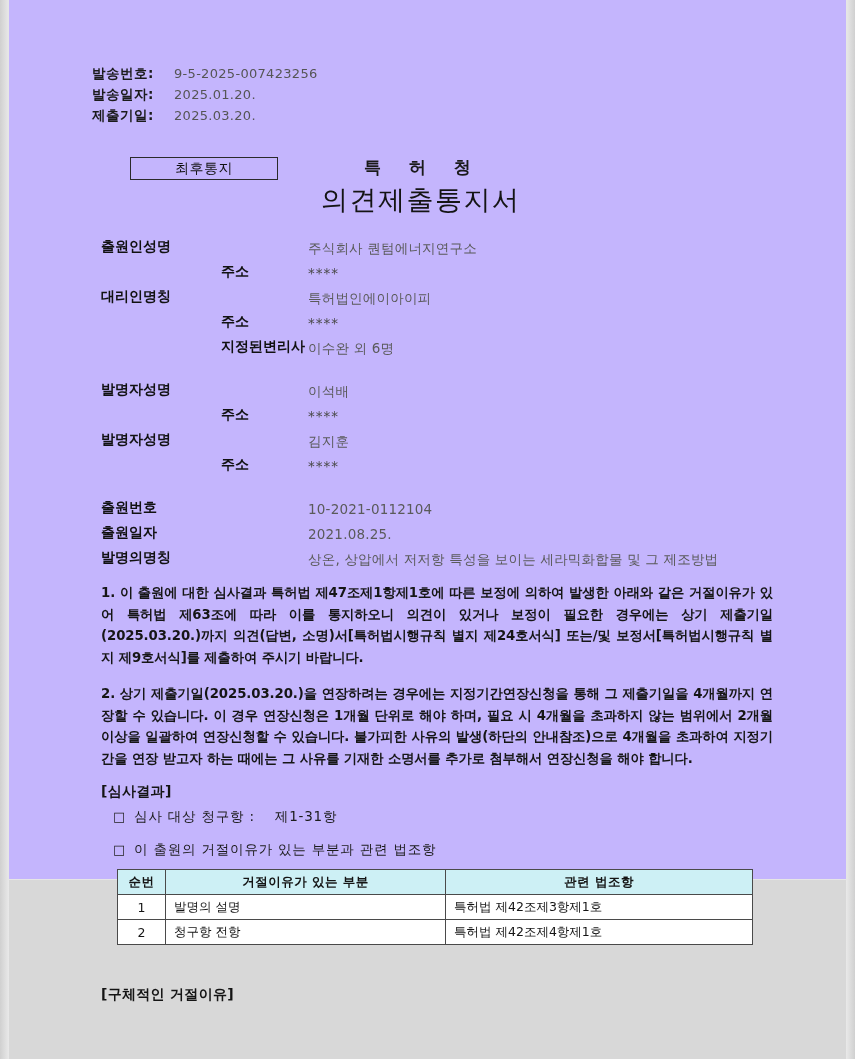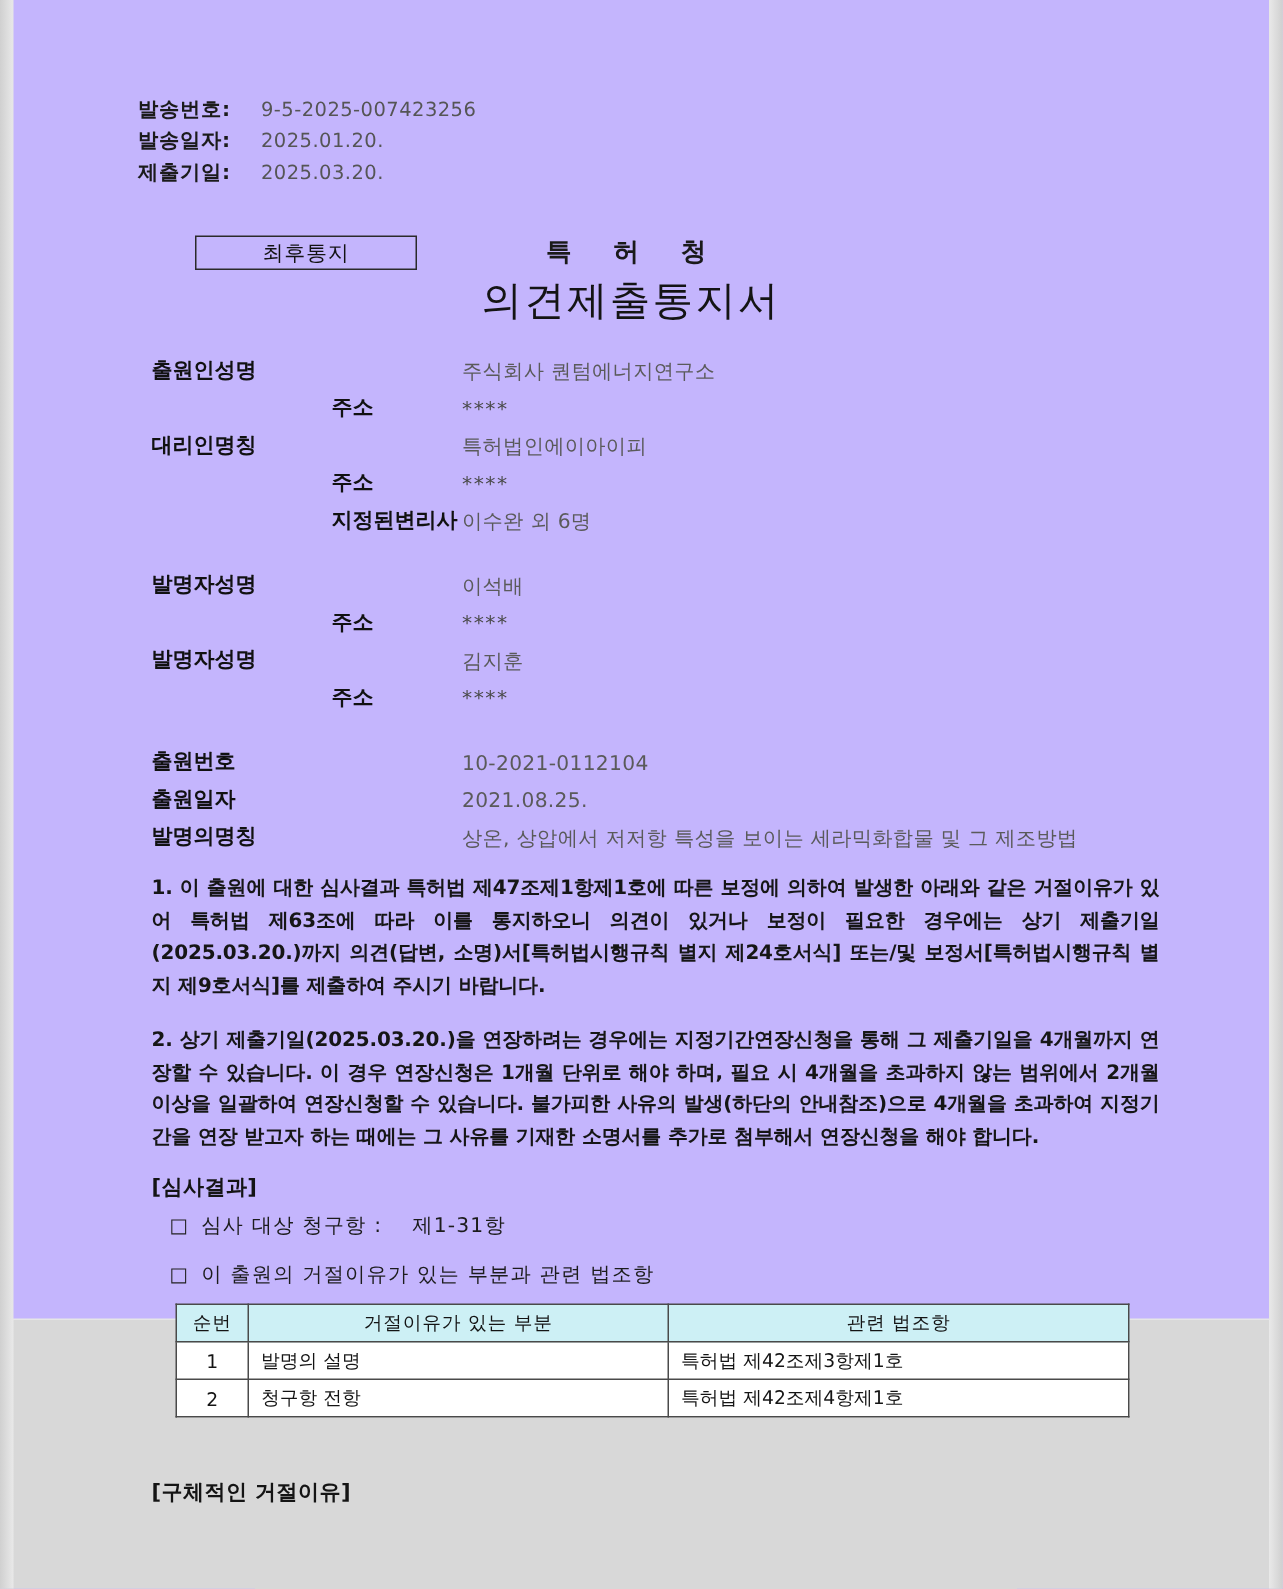--- a/index.html
+++ b/index.html
@@ -214,21 +214,21 @@
   }
   .reason-table th,
   .reason-table td {
     border: 1px solid #4a4a4a;
     font-size: 12.5px;
     height: 22px;
     color: #141414;
   }
   .reason-table th {
     background: #cdf0f5;
-    font-weight: normal;
+    font-weight: bold;
     text-align: center;
     letter-spacing: 0.5px;
     margin-left: 40px;
   }
   .reason-table td {
     background: #ffffff;
     font-weight: normal;
   }
   .col-no { width: 45px; }
   .col-part { width: 277px; }

